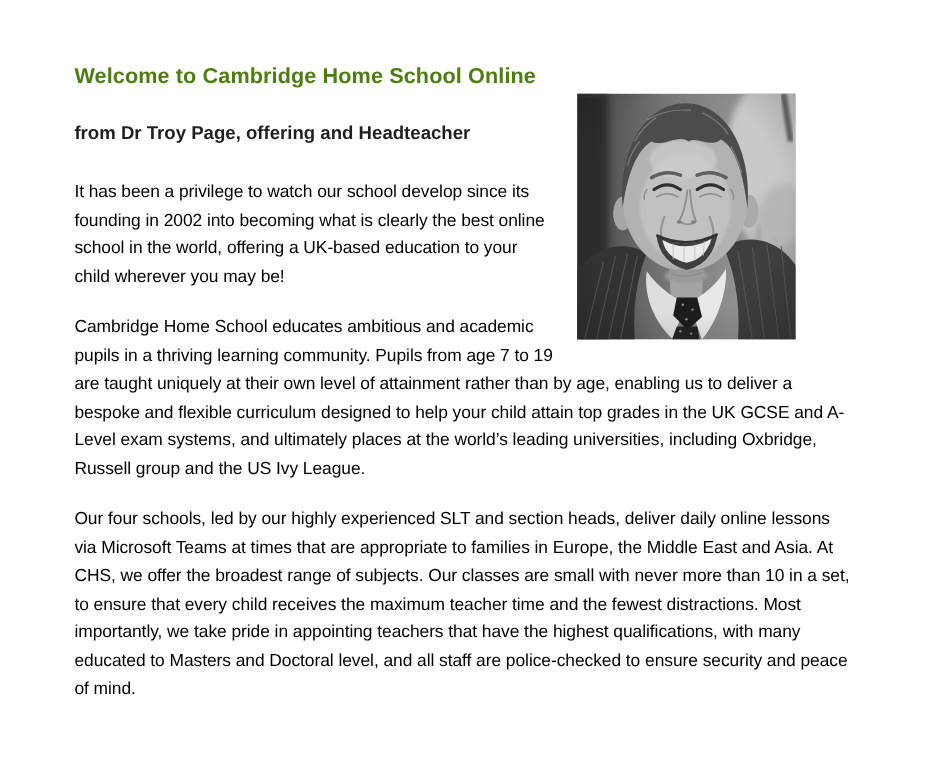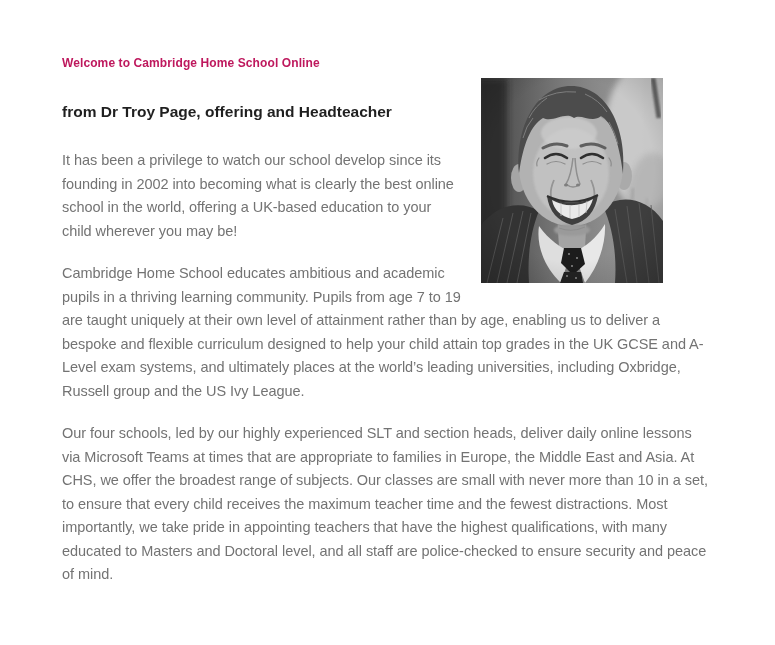--- a/index.html
+++ b/index.html
@@ -14,38 +14,38 @@
   }
   .page {
     box-sizing: border-box;
     width: 775px;
     height: 645px;
     padding: 52px 62px 0 62px;
     overflow: hidden;
     background: #ffffff;
   }
   h1.title {
-    font-size: 12px;
+    font-size: 18px;
     line-height: 22px;
     font-weight: 700;
-    color: #be185d;
+    color: #4d7c0f;
     margin: 0 0 27px 0;
     letter-spacing: 0.1px;
   }
   h2.subtitle {
     font-size: 15.5px;
     line-height: 22px;
     font-weight: 700;
     color: #1f1f1f;
     margin: 0 0 26px 0;
   }
   p.body-par {
     font-size: 14.5px;
     line-height: 23.5px;
-    color: #737373;
+    color: #000000;
     margin: 0 0 19px 0;
     letter-spacing: -0.05px;
   }
   figure.portrait {
     float: right;
     width: 182px;
     height: 205px;
     margin: -23px 50px 20px 18px;
     padding: 0;
   }

